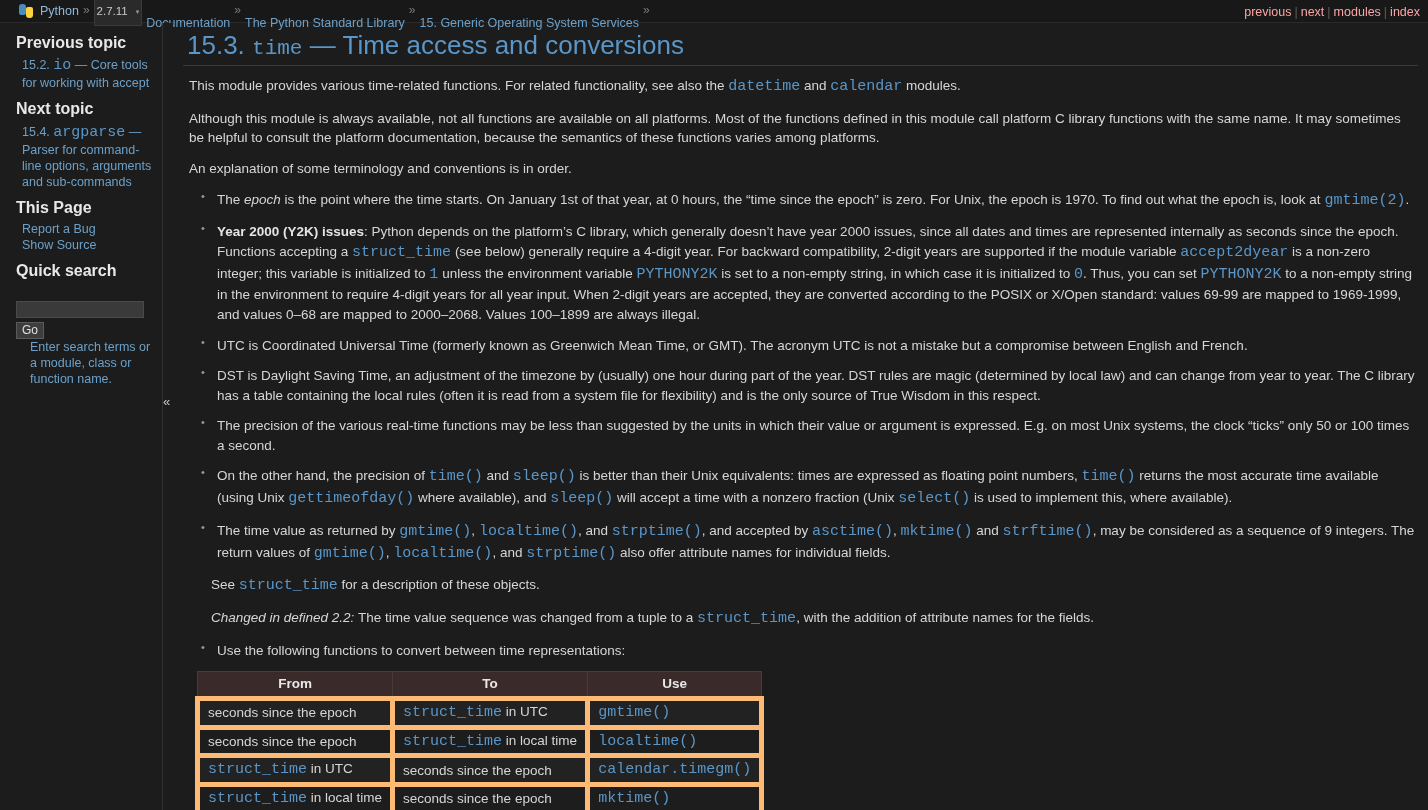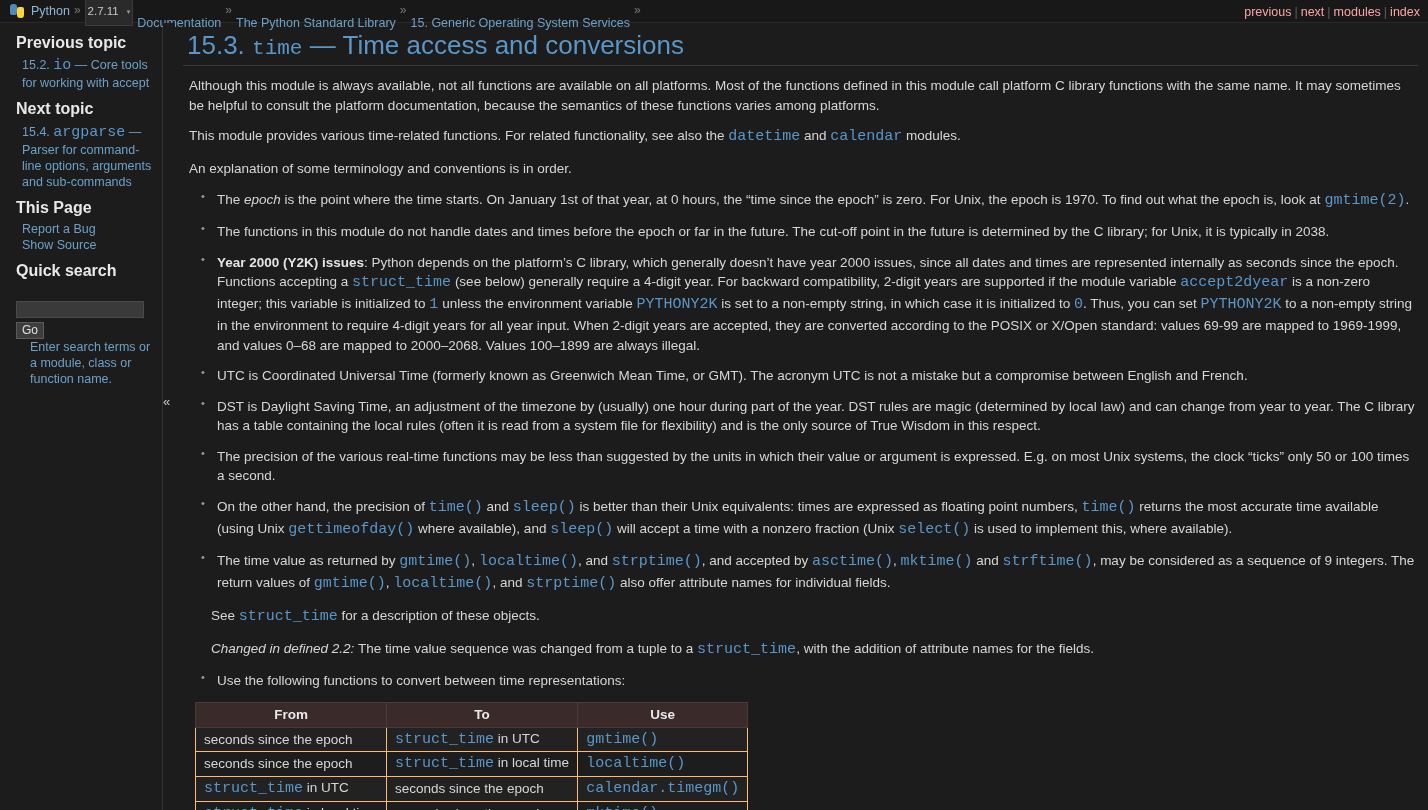--- a/index.html
+++ b/index.html
@@ -20,21 +20,21 @@
     white-space: nowrap;
   }
   a { color: #6ca0c8; text-decoration: none; }
 
   
   #topnav {
     height: 23px;
     background: #181818;
     border-bottom: 1px solid #2a2a2a;
     display: flex; align-items: center;
-    padding: 0 8px 0 10px;
+    padding: 0 8px 0 19px;
     font-size: 12.5px;
     position: relative;
   }
   #topnav .left { display: flex; align-items: center; gap: 4px; white-space: nowrap; }
   #topnav .right { position: absolute; right: 8px; top: 3px; white-space: nowrap; font-size: 12.5px; }
   #topnav .right a { color: #fca5a5; }
   #topnav .sep { color: #5d5d5d; padding: 0 3px; }
   .pylogo { width: 14px; height: 14px; display:inline-block; position: relative; margin-right: 3px; }
   .pylogo .b1, .pylogo .b2 {
     position:absolute; width: 7px; height: 11px; border-radius: 3px 3px 2px 2px;
@@ -125,21 +125,21 @@
   table.conv {
     border-collapse: collapse; margin: 0 0 12px 12px;
     font-size: 13.5px;
   }
   table.conv th {
     background: #3b2a2a; color: #e8e8e8; font-weight: bold;
     padding: 2px 8px; 
     border: 1px solid #4a3a3a;
   }
   table.conv td {
-    padding: 1px 8px; border: 1px solid #fdba74;
+    padding: 1px 8px; border: 5px solid #fdba74;
     color: #d6d6d6; vertical-align: middle;
   }
   table.conv tr:nth-child(odd) td { background: #222222; }
   table.conv tr:nth-child(even) td { background: #1d1d1d; }
 </style>
 </head>
 <body>
 
 <div id="topnav">
   <div class="left">
@@ -189,29 +189,28 @@
   </div>
 
   <div id="sbhandle">
     <span>«</span>
   </div>
 
   <div id="content">
     <h1><span>15.3. </span><span class="mono">time</span><span> — Time access and conversions</span></h1>
     <hr class="hrule">
 
+    <p class="para"><span>This module provides various time-related functions. For related functionality, see also the </span><code>datetime</code><span> and </span><code>calendar</code><span> modules.</span></p>
+
     <p class="para">Although this module is always available, not all functions are available on all platforms. Most of the functions defined in this module call platform C library functions with the same name. It may sometimes be helpful to consult the platform documentation, because the semantics of these functions varies among platforms.</p>
-
-    <p class="para"><span>This module provides various time-related functions. For related functionality, see also the </span><code>datetime</code><span> and </span><code>calendar</code><span> modules.</span></p>
     <p class="para">An explanation of some terminology and conventions is in order.</p>
 
     <ul class="bl">
       <li><span>The </span><em>epoch</em><span> is the point where the time starts. On January 1st of that year, at 0 hours, the “time since the epoch” is zero. For Unix, the epoch is 1970. To find out what the epoch is, look at </span><code>gmtime(2)</code><span>.</span></li>
 
-      <li>The functions in this module do not handle dates and times before the epoch or far in the future. The cut-off point in the future is determined by the C library; for Unix, it is typically in 2038.</li>
 
       <li><b>Year 2000 (Y2K) issues</b><span>: Python depends on the platform’s C library, which generally doesn’t have year 2000 issues, since all dates and times are represented internally as seconds since the epoch. Functions accepting a </span><code>struct_time</code><span> (see below) generally require a 4-digit year. For backward compatibility, 2-digit years are supported if the module variable </span><code>accept2dyear</code><span> is a non-zero integer; this variable is initialized to </span><code>1</code><span> unless the environment variable </span><code>PYTHONY2K</code><span> is set to a non-empty string, in which case it is initialized to </span><code>0</code><span>. Thus, you can set </span><code>PYTHONY2K</code><span> to a non-empty string in the environment to require 4-digit years for all year input. When 2-digit years are accepted, they are converted according to the POSIX or X/Open standard: values 69-99 are mapped to 1969-1999, and values 0–68 are mapped to 2000–2068. Values 100–1899 are always illegal.</span></li>
 
       <li>UTC is Coordinated Universal Time (formerly known as Greenwich Mean Time, or GMT). The acronym UTC is not a mistake but a compromise between English and French.</li>
       <li>DST is Daylight Saving Time, an adjustment of the timezone by (usually) one hour during part of the year. DST rules are magic (determined by local law) and can change from year to year. The C library has a table containing the local rules (often it is read from a system file for flexibility) and is the only source of True Wisdom in this respect.</li>
       <li>The precision of the various real-time functions may be less than suggested by the units in which their value or argument is expressed. E.g. on most Unix systems, the clock “ticks” only 50 or 100 times a second.</li>
 
       <li><span>On the other hand, the precision of </span><code>time()</code><span> and </span><code>sleep()</code><span> is better than their Unix equivalents: times are expressed as floating point numbers, </span><code>time()</code><span> returns the most accurate time available (using Unix </span><code>gettimeofday()</code><span> where available), and </span><code>sleep()</code><span> will accept a time with a nonzero fraction (Unix </span><code>select()</code><span> is used to implement this, where available).</span></li>
 
       <li><span>The time value as returned by </span><code>gmtime()</code><span>, </span><code>localtime()</code><span>, and </span><code>strptime()</code><span>, and accepted by </span><code>asctime()</code><span>, </span><code>mktime()</code><span> and </span><code>strftime()</code><span>, may be considered as a sequence of 9 integers. The return values of </span><code>gmtime()</code><span>, </span><code>localtime()</code><span>, and </span><code>strptime()</code><span> also offer attribute names for individual fields.</span></li>

